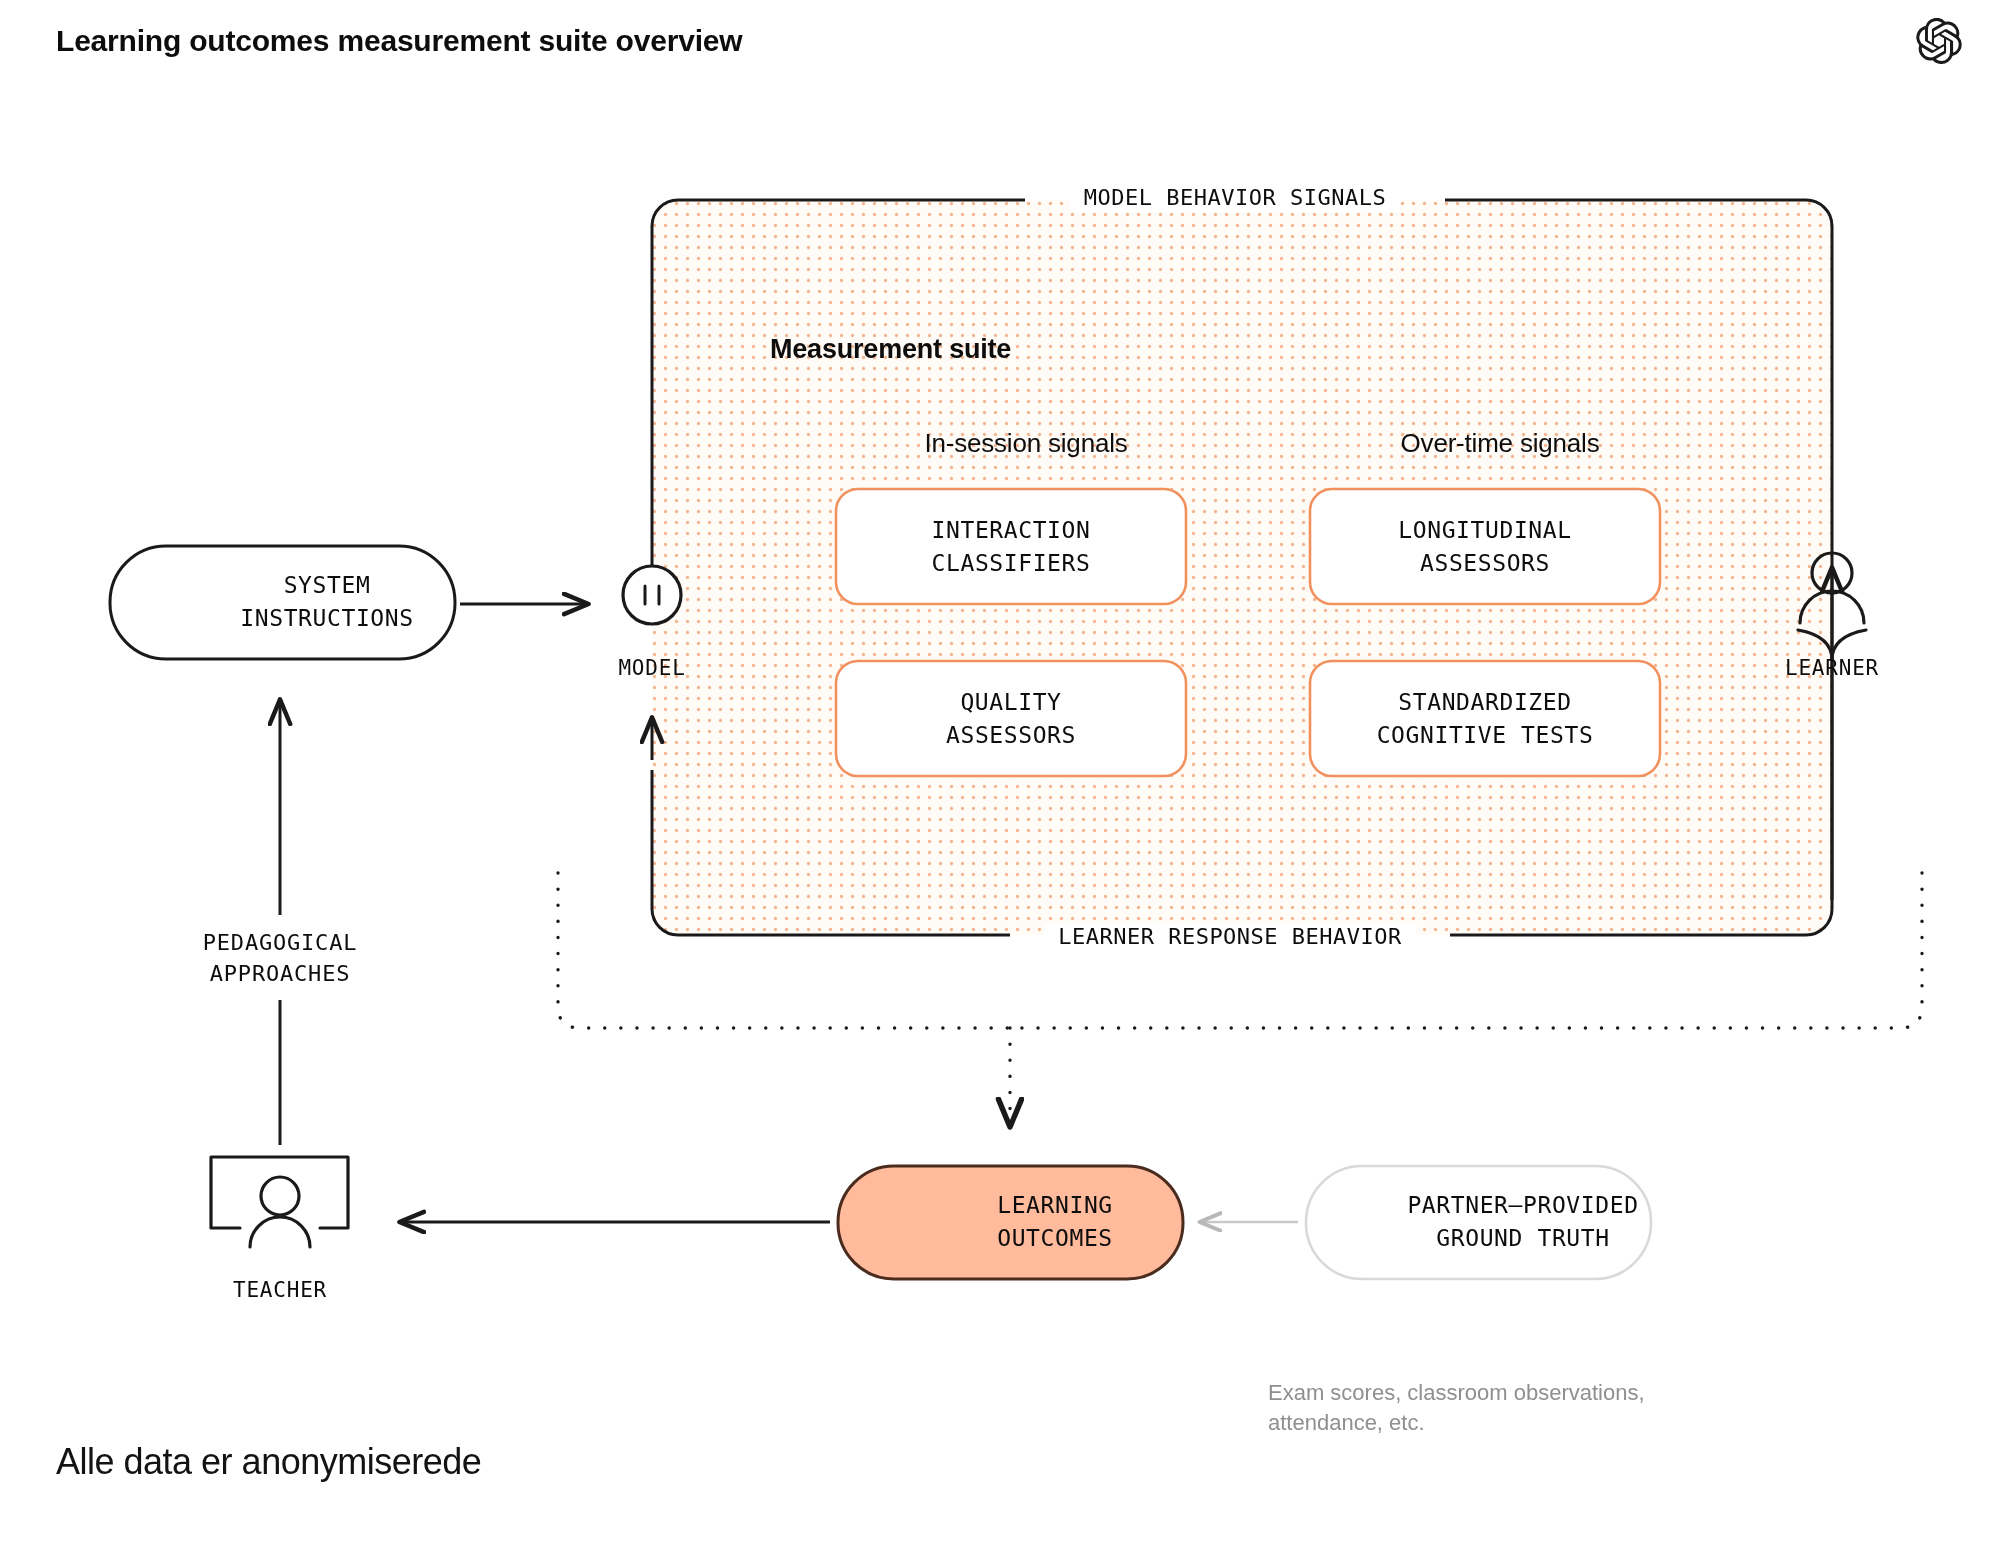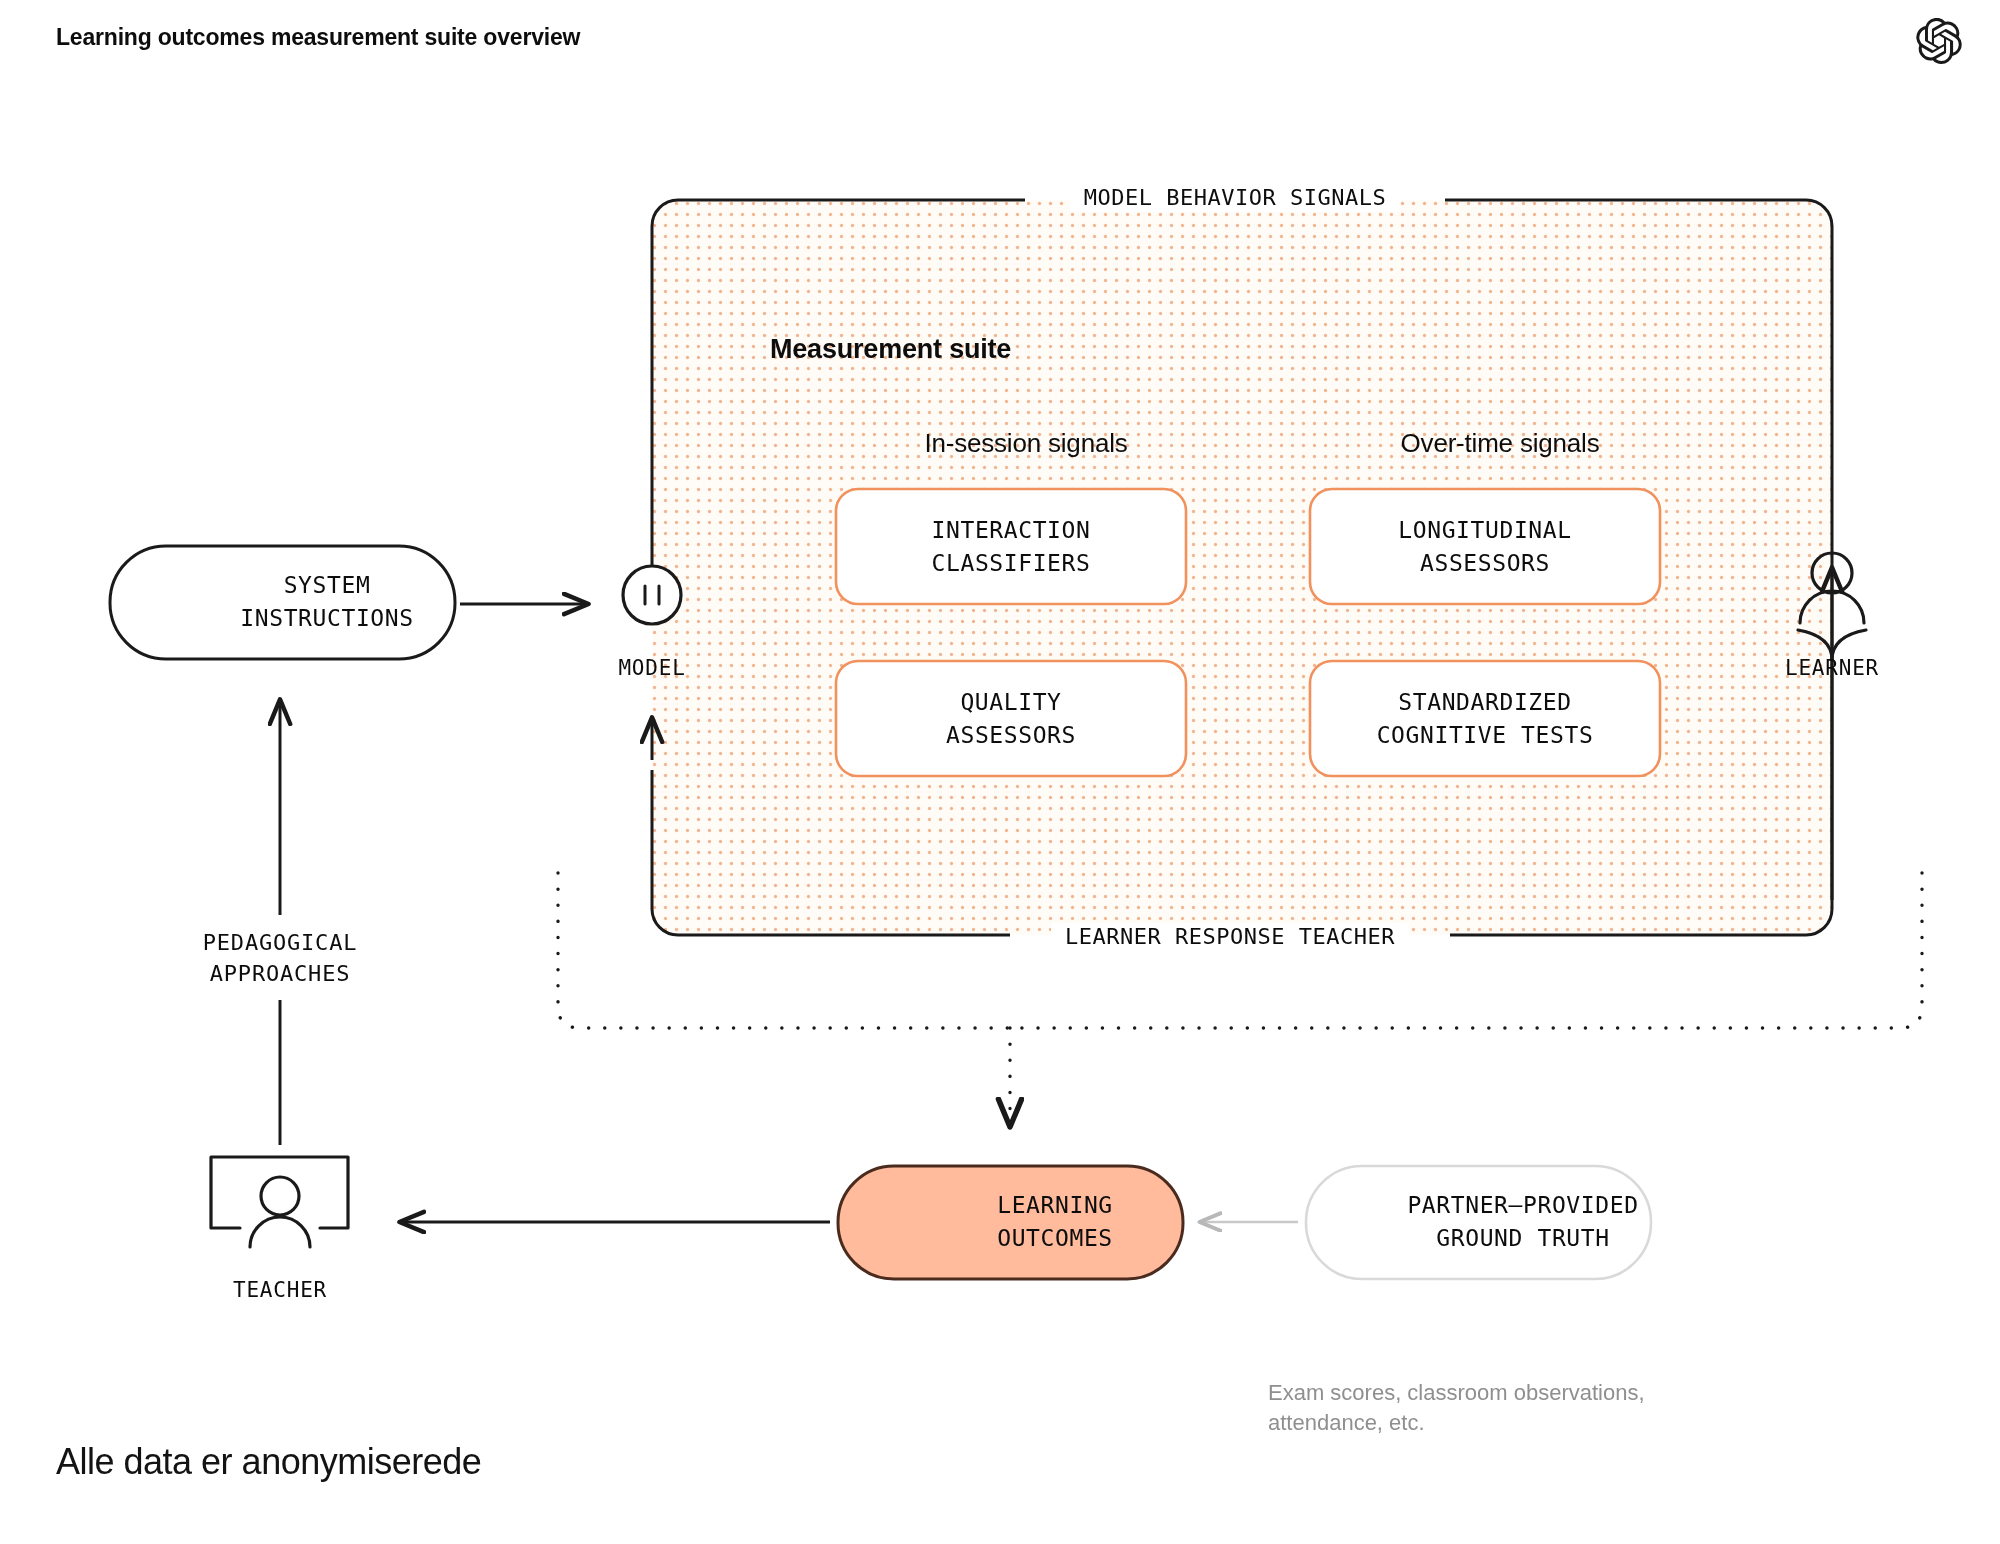--- a/index.html
+++ b/index.html
@@ -14,21 +14,21 @@
     font-family: "Liberation Sans", sans-serif;
     color: #0d0d0d;
     overflow: hidden;
   }
 
   
   #page-title {
     position: absolute;
     left: 56px;
     top: 24px;
-    font-size: 23px;
+    font-size: 30px;
     font-weight: bold;
     letter-spacing: -0.2px;
     color: #0d0d0d;
     white-space: nowrap;
   }
   #brand-logo {
     position: absolute;
     right: 38px;
     top: 18px;
     width: 46px;
@@ -238,21 +238,21 @@
   <path d="M1298 1222 L1200 1222" fill="none" stroke="#c9c9c9" stroke-width="2.6" marker-end="url(#arrow-grey)"></path>
 
   <path d="M830 1222 L400 1222" fill="none" stroke="#1a1a1a" stroke-width="3" marker-end="url(#arrow-solid)"></path>
 
   <path d="M558 873 L558 1006 Q558 1028 580 1028 L1010 1028" fill="none" stroke="#1a1a1a" stroke-width="3.4" stroke-linecap="round" stroke-dasharray="0.1 16"></path>
   <path d="M1922 873 L1922 1006 Q1922 1028 1900 1028 L1010 1028" fill="none" stroke="#1a1a1a" stroke-width="3.4" stroke-linecap="round" stroke-dasharray="0.1 16"></path>
   <path d="M1010 1028 L1010 1125" fill="none" stroke="#1a1a1a" stroke-width="3.4" stroke-linecap="round" stroke-dasharray="0.1 16" marker-end="url(#arrow-dotted)"></path>
 </svg>
 
 <div class="lbl mono edge-caption center-x" style="left:1235px; top:184px;">MODEL BEHAVIOR SIGNALS</div>
-<div class="lbl mono edge-caption center-x" style="left:1230px; top:923px;">LEARNER RESPONSE TEACHER</div>
+<div class="lbl mono edge-caption center-x" style="left:1230px; top:923px;">LEARNER RESPONSE BEHAVIOR</div>
 
 <div id="suite-heading">Measurement suite</div>
 
 <div class="col-heading" style="left:1011px; top:428px;">In-session signals</div>
 <div class="col-heading" style="left:1485px; top:428px;">Over-time signals</div>
 
 <div class="lbl mono card-label" style="left:1011px; top:547px;">INTERACTION<br>CLASSIFIERS</div>
 <div class="lbl mono card-label" style="left:1011px; top:719px;">QUALITY<br>ASSESSORS</div>
 <div class="lbl mono card-label" style="left:1485px; top:547px;">LONGITUDINAL<br>ASSESSORS</div>
 <div class="lbl mono card-label" style="left:1485px; top:719px;">STANDARDIZED<br>COGNITIVE TESTS</div>

